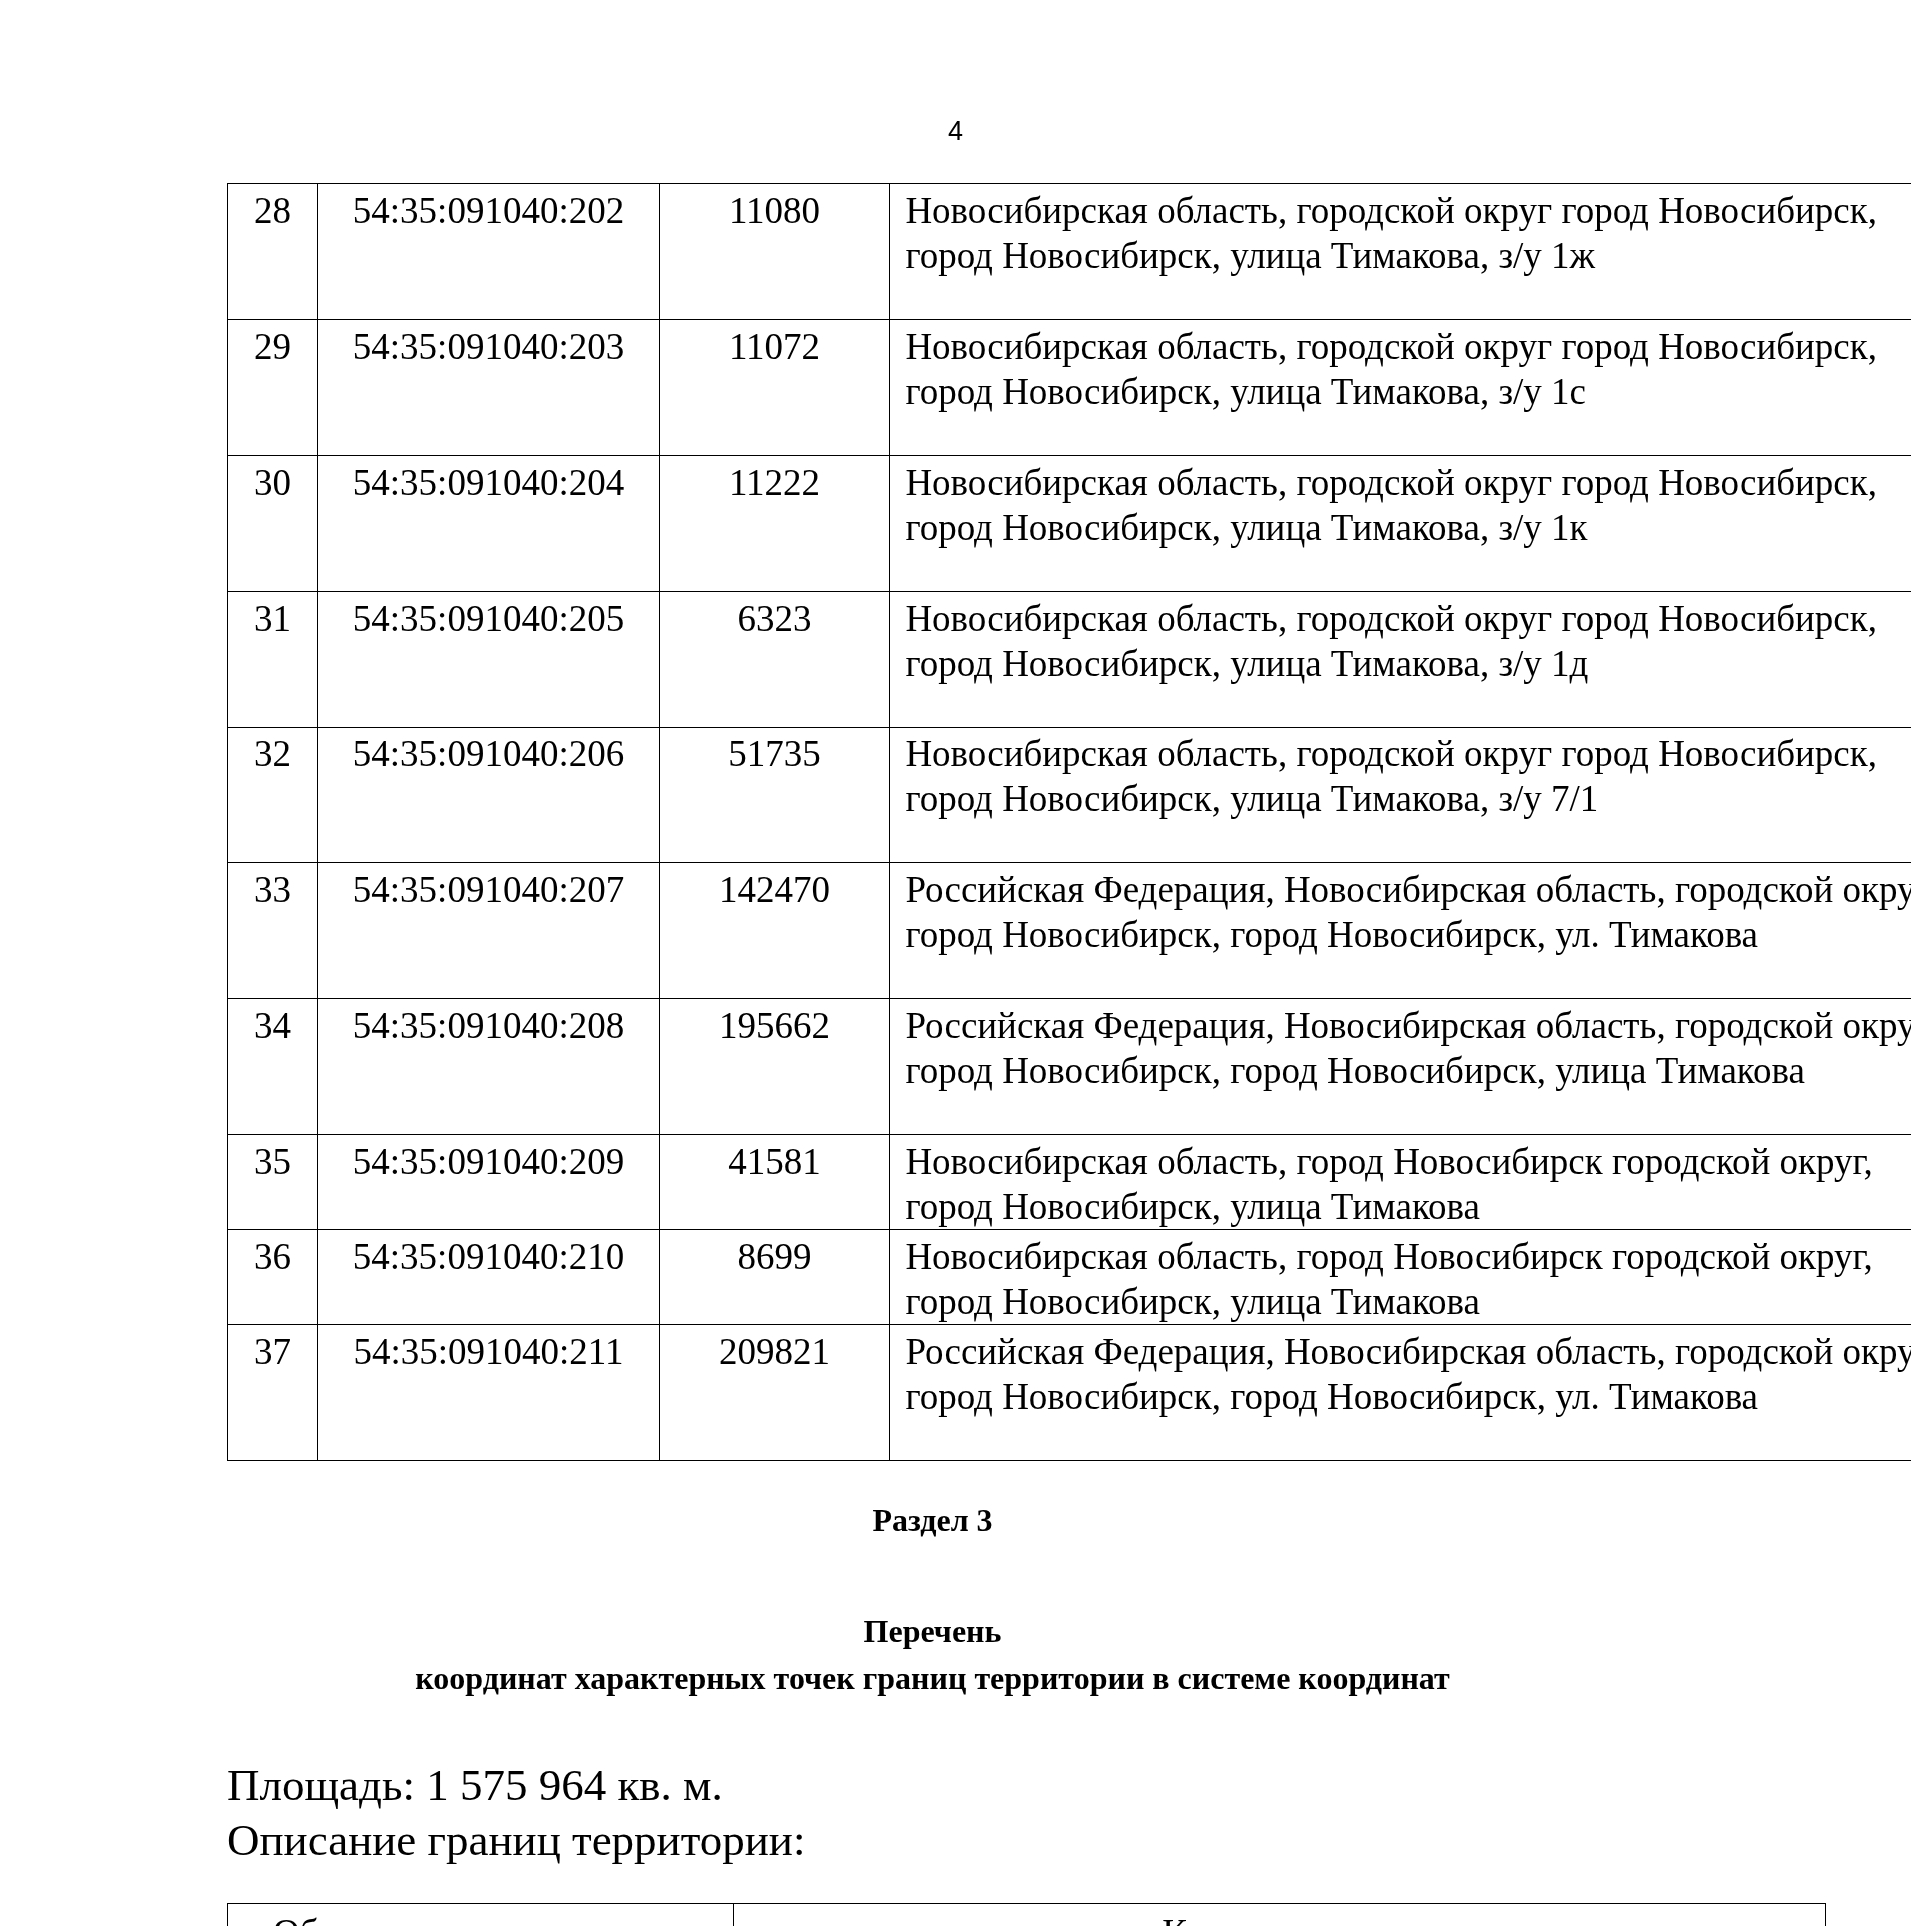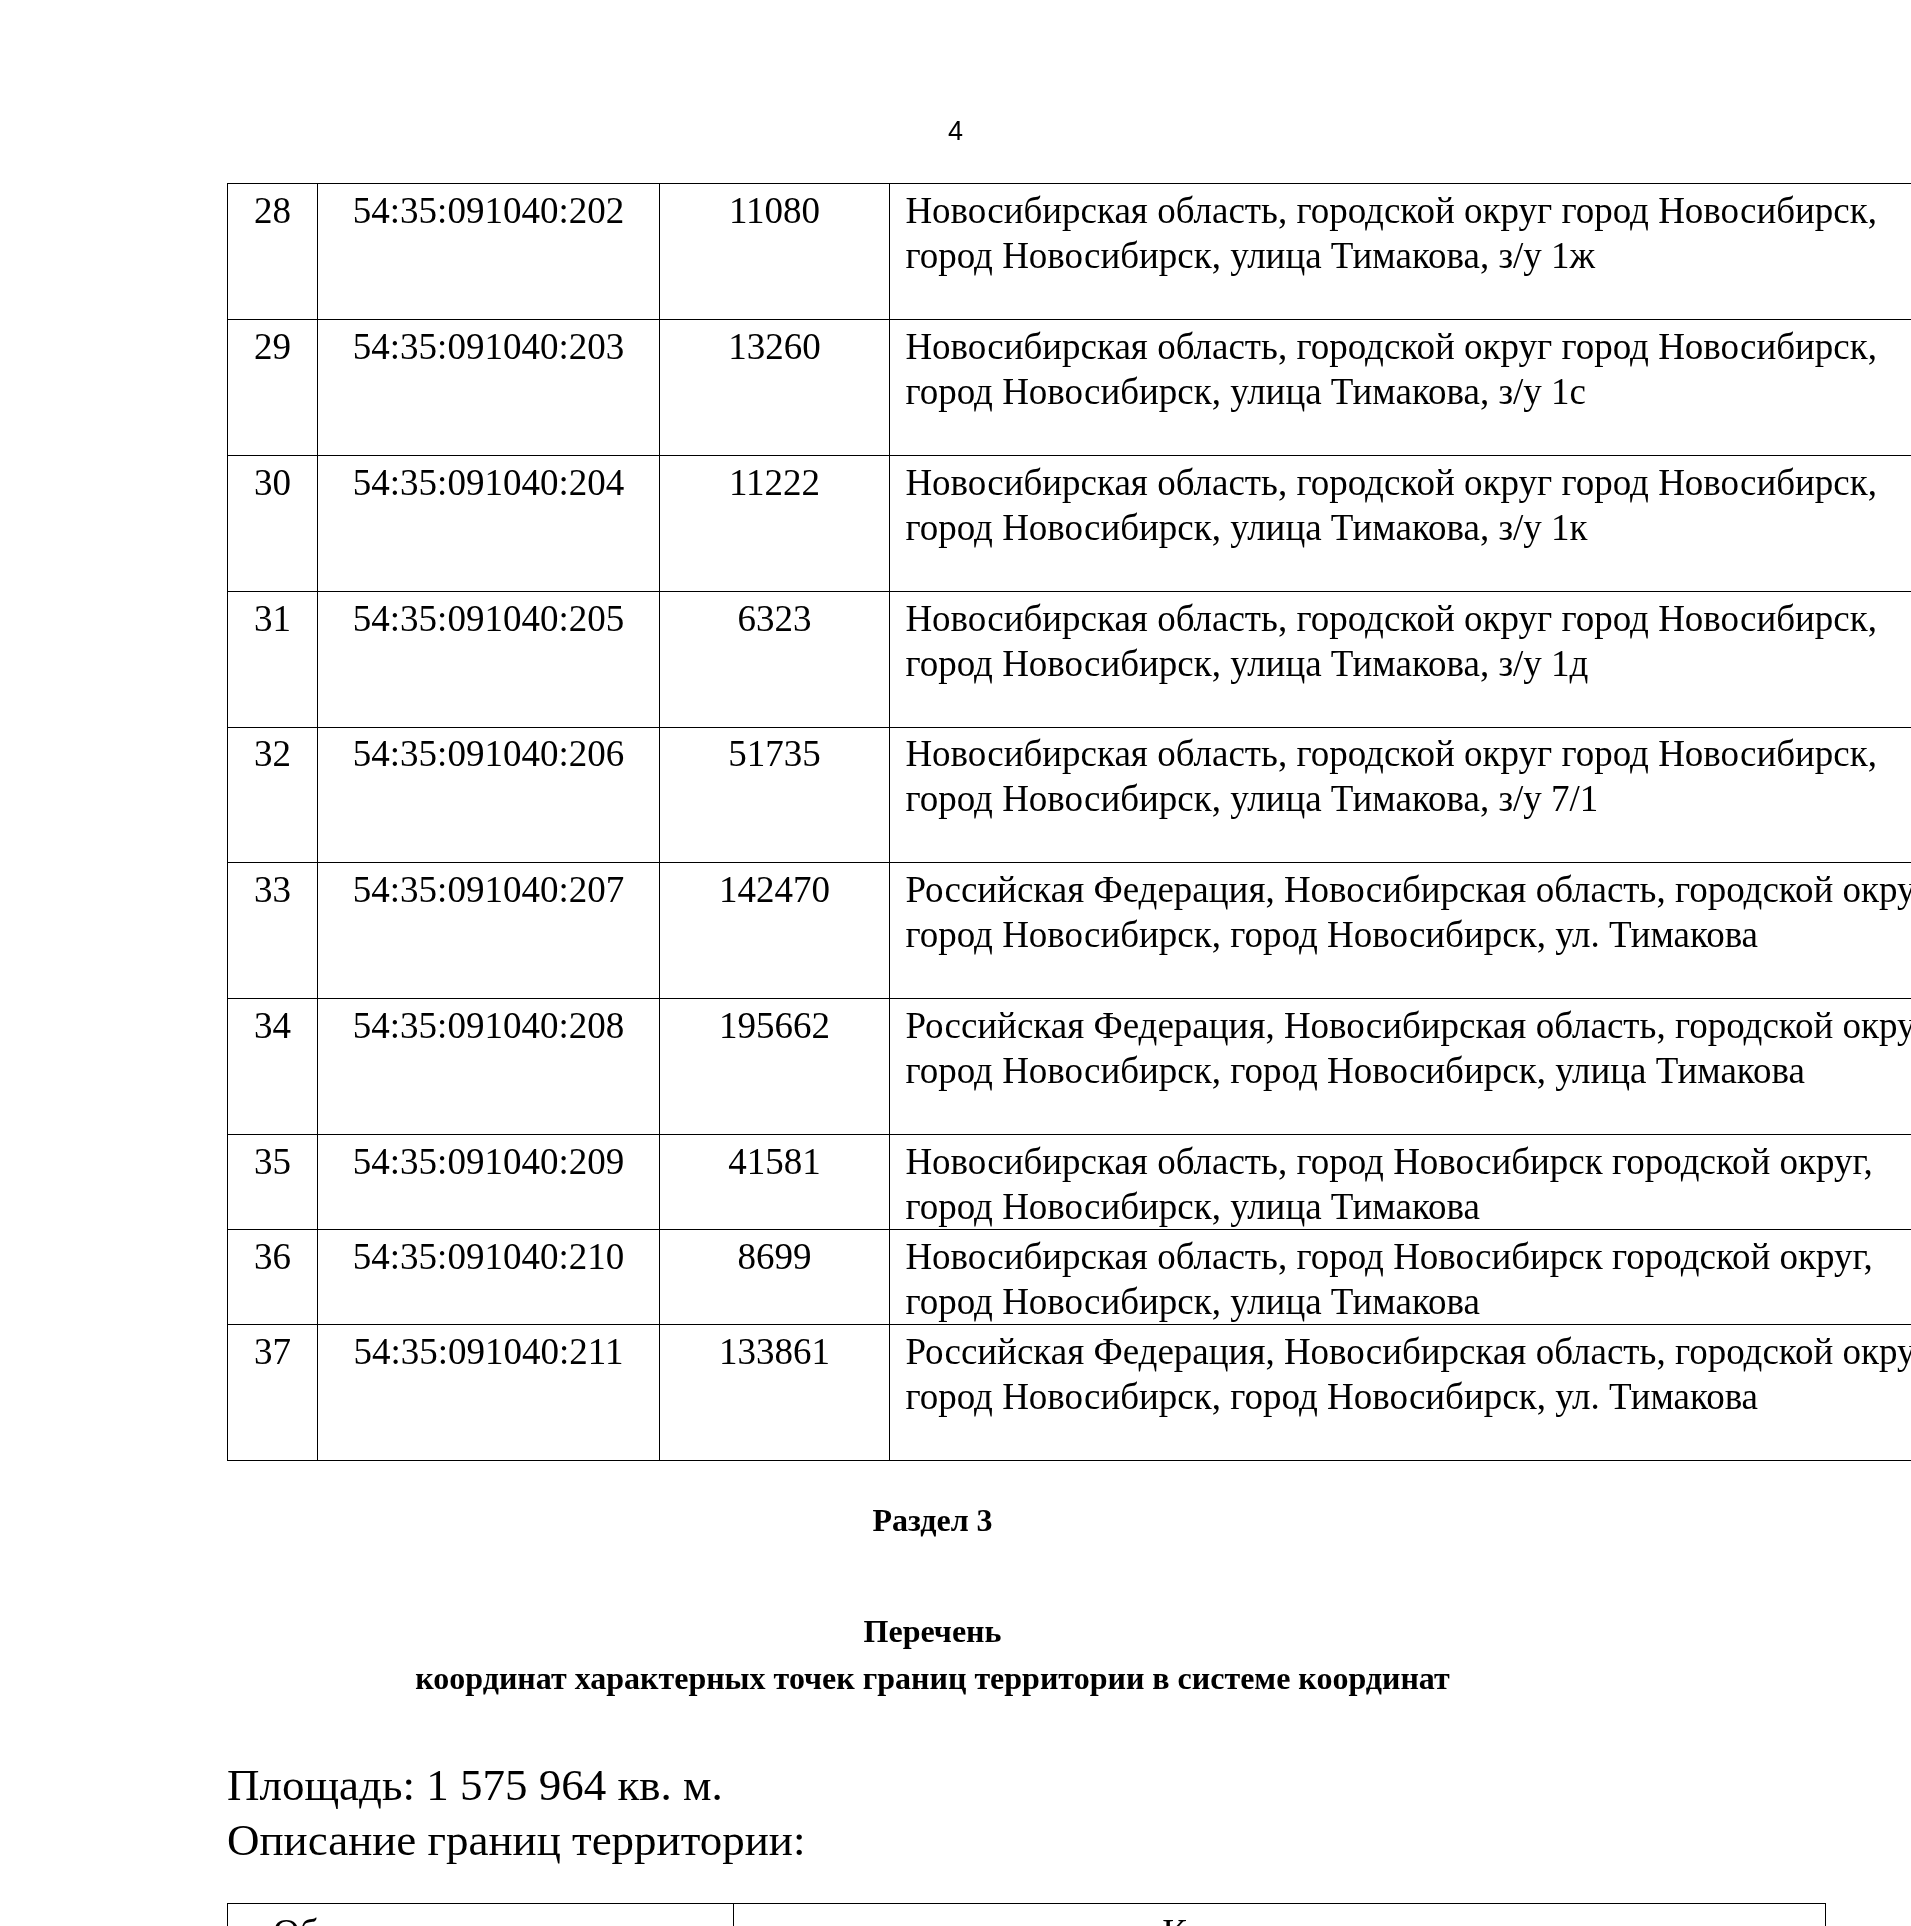--- a/index.html
+++ b/index.html
@@ -46,21 +46,21 @@
   <tbody id="parcels-body">
       <tr class="r3">
         <td class="num">28</td>
         <td class="cad">54:35:091040:202</td>
         <td class="area">11080</td>
         <td class="addr">Новосибирская область, городской округ город Новосибирск, город Новосибирск, улица Тимакова, з/у 1ж</td>
       </tr>
       <tr class="r3">
         <td class="num">29</td>
         <td class="cad">54:35:091040:203</td>
-        <td class="area">13260</td>
+        <td class="area">11072</td>
         <td class="addr">Новосибирская область, городской округ город Новосибирск, город Новосибирск, улица Тимакова, з/у 1с</td>
       </tr>
       <tr class="r3">
         <td class="num">30</td>
         <td class="cad">54:35:091040:204</td>
         <td class="area">11222</td>
         <td class="addr">Новосибирская область, городской округ город Новосибирск, город Новосибирск, улица Тимакова, з/у 1к</td>
       </tr>
       <tr class="r3">
         <td class="num">31</td>
@@ -94,21 +94,21 @@
       </tr>
       <tr class="r2">
         <td class="num">36</td>
         <td class="cad">54:35:091040:210</td>
         <td class="area">8699</td>
         <td class="addr">Новосибирская область, город Новосибирск городской округ, город Новосибирск, улица Тимакова</td>
       </tr>
       <tr class="r3">
         <td class="num">37</td>
         <td class="cad">54:35:091040:211</td>
-        <td class="area">133861</td>
+        <td class="area">209821</td>
         <td class="addr">Российская Федерация, Новосибирская область, городской округ город Новосибирск, город Новосибирск, ул. Тимакова</td>
       </tr>
     </tbody>
 </table>
 
 <div class="heading" id="section-title">Раздел 3</div>
 <div class="heading" id="list-title">Перечень</div>
 <div class="heading" id="list-subtitle">координат характерных точек границ территории в системе координат</div>
 
 <div class="para" id="area-line">Площадь: 1 575 964 кв. м.</div>

